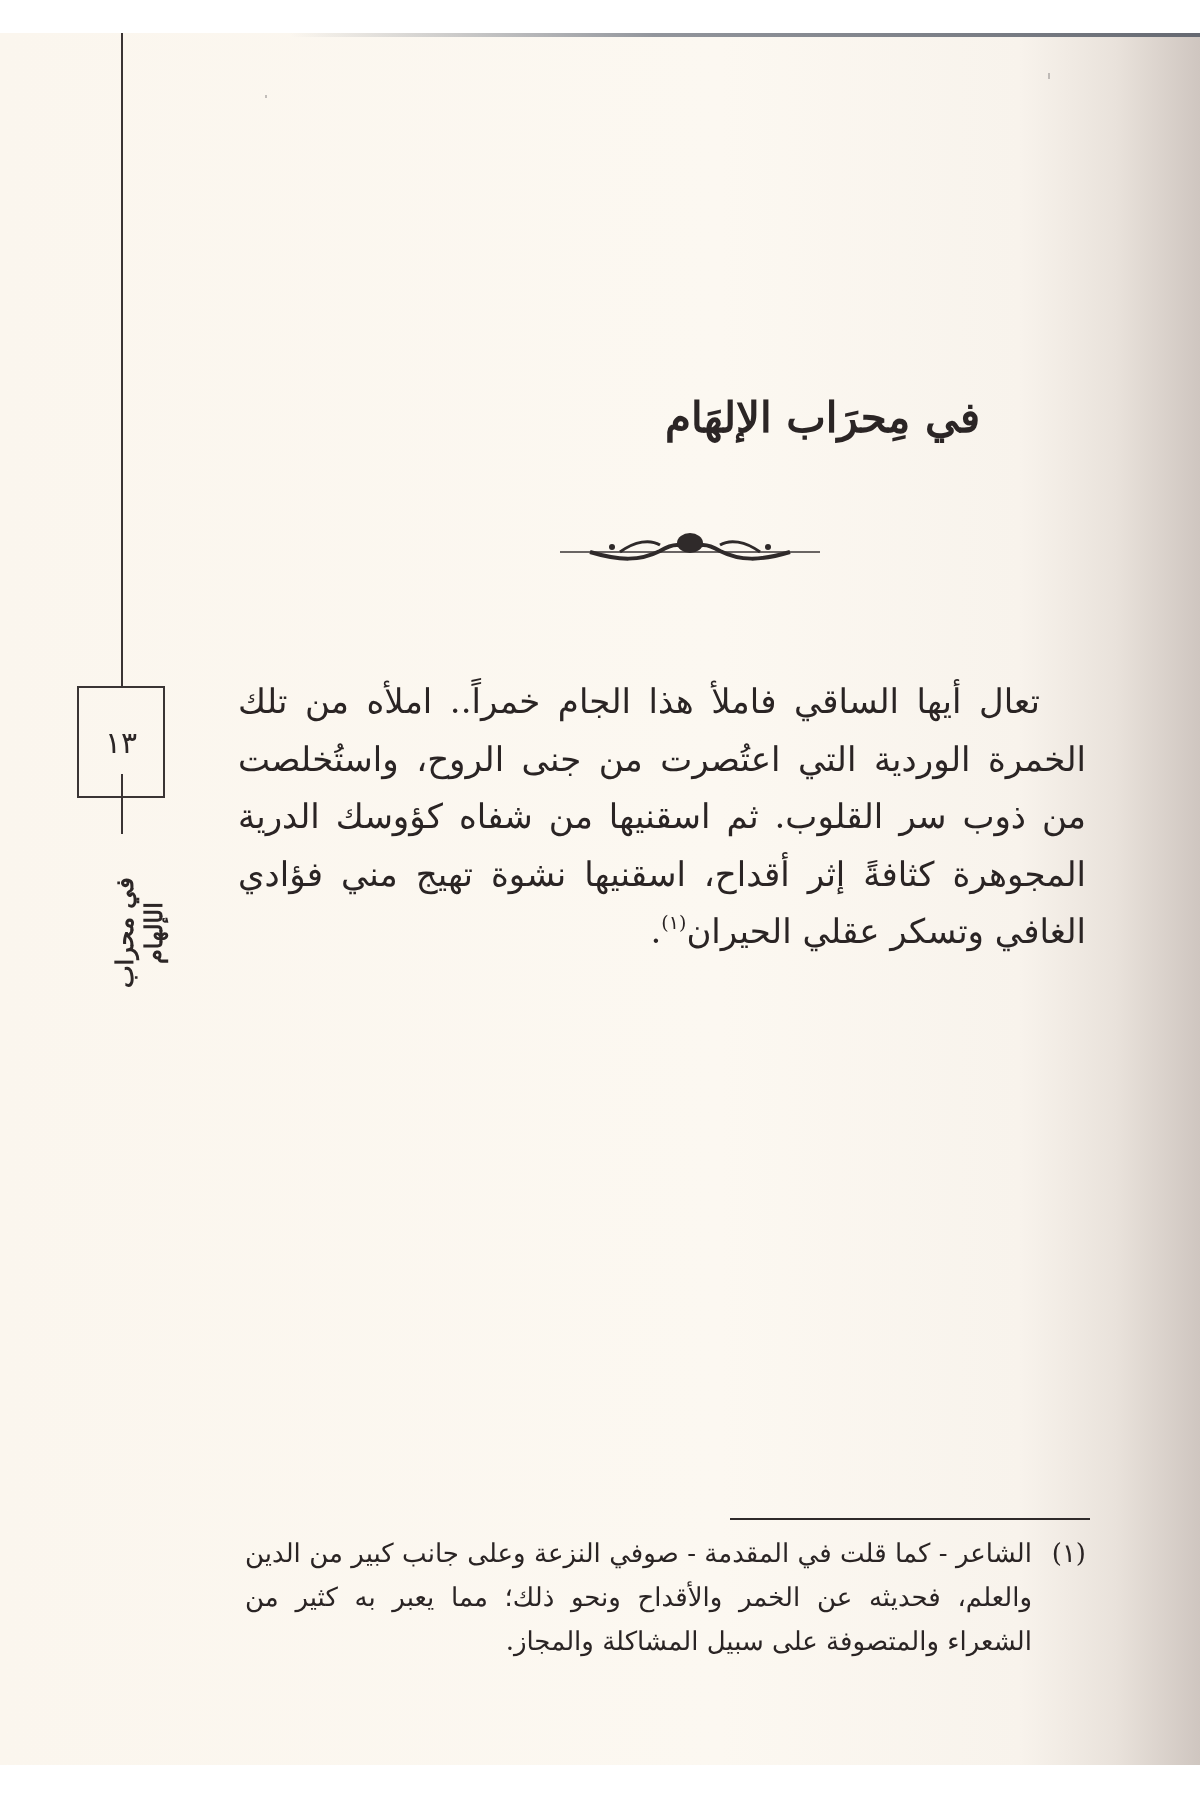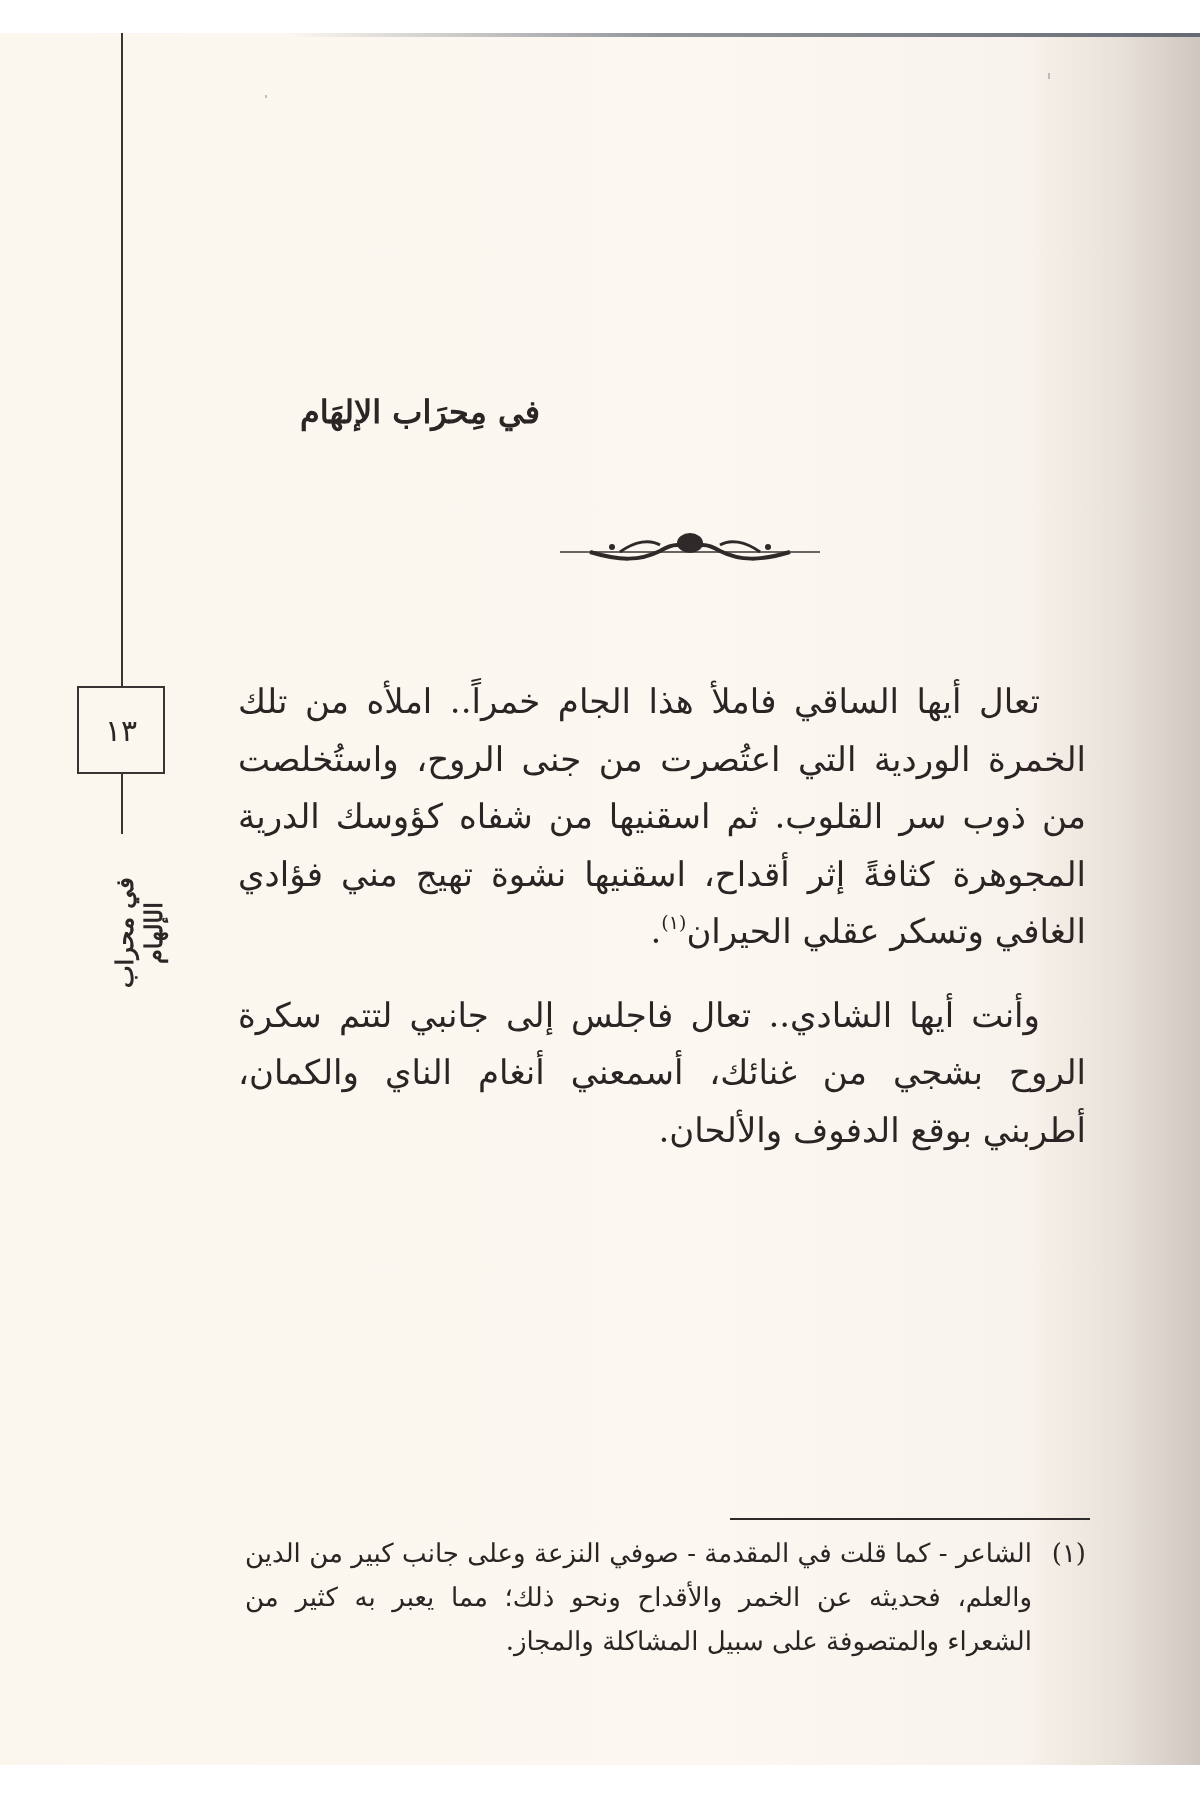--- a/index.html
+++ b/index.html
@@ -14,40 +14,40 @@
   }
   .top-shadow {
     position: absolute; left: 290px; top: 0; width: 910px; height: 4px;
     background: linear-gradient(to right, rgba(150,150,160,0) 0%, rgba(120,125,135,0.8) 40%, rgba(90,95,105,0.9) 100%);
   }
   
   .vrule-top {
     position: absolute; left: 121px; top: 0; width: 2px; height: 653px; background: #3a3434;
   }
   .page-box {
-    position: absolute; left: 77px; top: 653px; width: 88px; height: 88px;
+    position: absolute; left: 77px; top: 653px; width: 88px; height: 112px;
     border: 2px solid #3a3434; box-sizing: border-box;
     display: flex; align-items: center; justify-content: center;
     font-size: 30px; color: #2c2626; direction: rtl;
   }
   .vrule-bottom {
     position: absolute; left: 121px; top: 741px; width: 2px; height: 60px; background: #3a3434;
   }
   .running-head {
     position: absolute; left: 110px; top: 810px;
     writing-mode: vertical-rl; direction: rtl;
     font-size: 24px; font-weight: bold; color: #2c2626; letter-spacing: 1px;
     transform: rotate(180deg); transform-origin: center;
     height: 180px; width: 30px; text-align: center;
   }
   
   .title {
     position: absolute; left: 300px; width: 680px; top: 360px;
-    text-align: left; direction: rtl;
-    font-size: 32px; font-weight: bold; color: #2b2525;
+    text-align: right; direction: rtl;
+    font-size: 42px; font-weight: bold; color: #2b2525;
   }
   .ornament {
     position: absolute; left: 560px; top: 488px; width: 260px; height: 50px;
   }
   
   .body-text {
     position: absolute; left: 238px; width: 848px; top: 640px;
     direction: rtl; text-align: justify; text-align-last: right;
     font-size: 34px; line-height: 57.5px; color: #2a2424;
   }
@@ -87,21 +87,20 @@
     <path d="M230 31 C200 40, 180 40, 160 30 C150 24, 142 22, 136 26" fill="none" stroke="#2f2a2a" stroke-width="4"></path>
     <path d="M60 31 C75 20, 90 18, 100 24" fill="none" stroke="#2f2a2a" stroke-width="3"></path>
     <path d="M200 31 C185 20, 170 18, 160 24" fill="none" stroke="#2f2a2a" stroke-width="3"></path>
     <ellipse cx="130" cy="22" rx="13" ry="10" fill="#2f2a2a"></ellipse>
     <circle cx="52" cy="26" r="3" fill="#2f2a2a"></circle>
     <circle cx="208" cy="26" r="3" fill="#2f2a2a"></circle>
   </svg>
 
   <div class="body-text">
     <p class="first"><span>تعال أيها الساقي فاملأ هذا الجام خمراً.. املأه من تلك الخمرة الوردية التي اعتُصرت من جنى الروح، واستُخلصت من ذوب سر القلوب. ثم اسقنيها من شفاه كؤوسك الدرية المجوهرة كثافةً إثر أقداح، اسقنيها نشوة تهيج مني فؤادي الغافي وتسكر عقلي الحيران</span><sup>(١)</sup><span>.</span></p>
-    <p>وأنت أيها الشادي.. تعال فاجلس إلى جانبي لتتم سكرة الروح بشجي من غنائك، أسمعني أنغام الناي والكمان، أطربني بوقع الدفوف والألحان.</p>
   </div>
 
   <div class="separator"></div>
 
   <div class="footnote">
     <div class="fn-row">
       <span class="fn-num">(١)</span>
       <span class="fn-text">الشاعر - كما قلت في المقدمة - صوفي النزعة وعلى جانب كبير من الدين والعلم، فحديثه عن الخمر والأقداح ونحو ذلك؛ مما يعبر به كثير من الشعراء والمتصوفة على سبيل المشاكلة والمجاز.</span>
     </div>
   </div>

